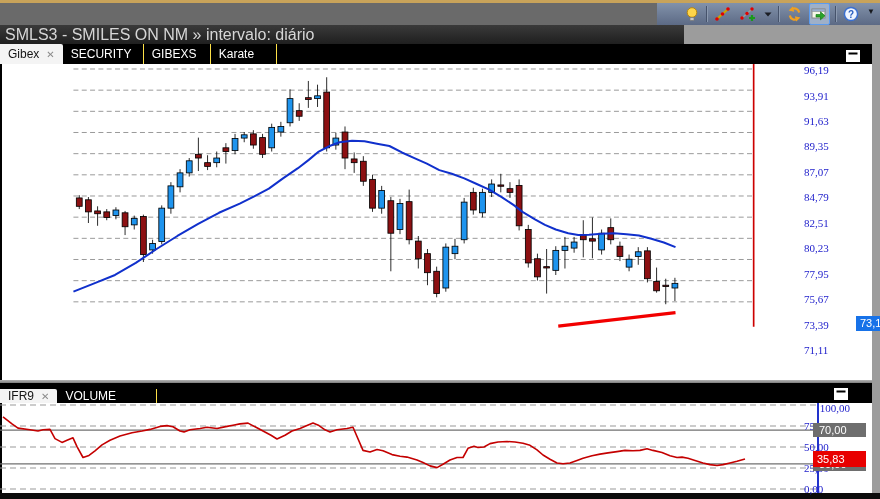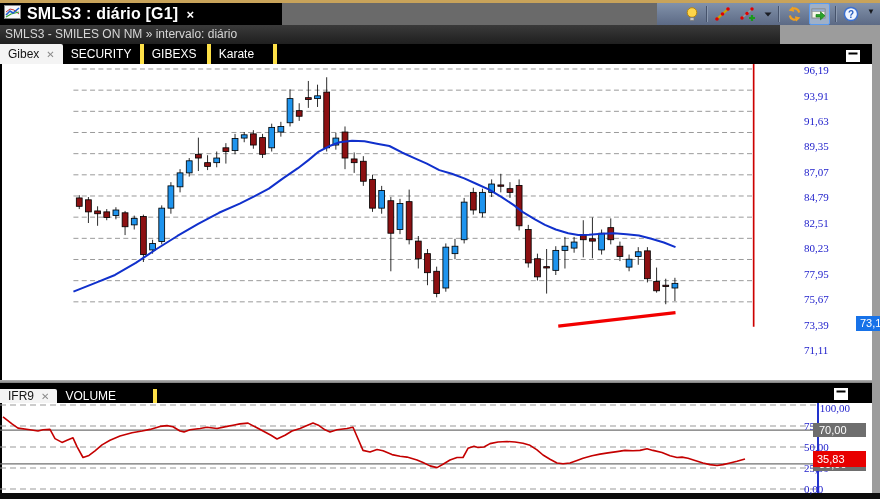--- a/index.html
+++ b/index.html
@@ -11,58 +11,46 @@
   #title-row{left:0;top:3px;width:880px;height:22px;background:#6a6a6a;}
   #title-black{left:0;top:0;width:282px;height:22px;background:#000;display:flex;align-items:center;gap:6px;padding-left:4px;box-sizing:border-box;}
   #title-text{color:#fff;font-weight:bold;font-size:16px;letter-spacing:0.2px;white-space:nowrap;}
   #title-close{color:#fff;font-weight:bold;font-size:13px;margin-left:2px;cursor:default;}
   #toolbar{left:657px;top:0;width:223px;height:22px;background:linear-gradient(#8292aa,#5c6a85);display:flex;align-items:center;gap:5px;padding-left:26px;box-sizing:border-box;}
   .tb-sep{width:1px;height:16px;background:#46536b;border-right:1px solid #8c9ab0;}
   .tb-btn{height:20px;display:flex;align-items:center;justify-content:center;padding:0 1px;}
   .tb-btn.selected{border:1px solid #5a9bf0;background:#9fb0c8;border-radius:2px;}
   #toolbar-caret-small{right:5px;top:4px;color:#16181e;font-size:8px;}
   
-  #subtitle-bar{left:0;top:25px;width:780px;height:19px;background:linear-gradient(#3a3a3a,#1f1f1f);color:#d6d6d6;font-size:12px;line-height:19px;padding-left:5px;box-sizing:border-box;}
+  #subtitle-bar{left:0;top:25px;width:684px;height:19px;background:linear-gradient(#3a3a3a,#1f1f1f);color:#d6d6d6;font-size:16px;line-height:19px;padding-left:5px;box-sizing:border-box;}
   
   .tabbar{left:0;width:872px;height:20px;background:#000;display:flex;align-items:stretch;}
   #chart-tabbar{top:44px;}
   #indicator-tabbar{top:383px;align-items:flex-end;}
-  .tab{display:flex;align-items:center;color:#fff;font-size:12px;padding:0 8px;border-right:4px solid #fde047;box-sizing:border-box;white-space:nowrap;}
+  .tab{display:flex;align-items:center;color:#fff;font-size:12px;padding:0 8px;border-right:1px solid #fde047;box-sizing:border-box;white-space:nowrap;}
   .tab.active{background:#f4f4f4;color:#151515;border-right:none;border-top-right-radius:2px;padding-left:8px;}
   .tab .close-x{color:#8a8a8a;font-size:10px;margin-left:7px;}
   .win-restore{position:absolute;width:14px;height:12px;}
   
   #main-chart-panel{left:0;top:64px;width:872px;height:316px;background:#fff;border-left:2px solid #000;box-sizing:border-box;}
   #splitter{left:0;top:380px;width:872px;height:3px;background:linear-gradient(#b5b5b5,#7e7e7e);}
   #indicator-panel{left:0;top:403px;width:872px;height:90px;background:#fff;border-left:2px solid #000;box-sizing:border-box;}
   #bottom-strip{left:0;top:493px;width:880px;height:6px;background:#0c0c0c;}
   svg.chartsvg{position:absolute;left:0;}
   
   .axis-label{position:absolute;left:804px;width:46px;height:12px;font-size:11px;color:#2222cc;line-height:12px;z-index:2;font-family:Liberation Serif, serif;}
   .level-box{position:absolute;left:813px;width:53px;background:#6e6e6e;color:#fff;font-size:11px;padding-left:6px;box-sizing:border-box;z-index:3;}
   #price-box{position:absolute;left:813px;top:316px;width:53px;height:15px;background:#1772e8;color:#fff;font-size:11px;line-height:15px;padding-left:4px;box-sizing:border-box;z-index:4;margin-left:43px;}
   #value-box{position:absolute;left:813px;top:451px;width:53px;height:16px;background:#e80000;color:#fff;font-size:11px;line-height:16px;padding-left:4px;box-sizing:border-box;z-index:4;}
 </style>
 </head>
 <body>
 
 <div class="abs" id="top-gold"></div>
 <div class="abs" id="title-row">
-  <div class="abs" id="title-black">
-    <span>
-      <svg width="17" height="14">
-          <rect x="0.5" y="0.5" width="16" height="13" fill="#f8f8f8" stroke="#888"></rect>
-      <polyline points="2,7 6,4 10,5 15,9" fill="none" stroke="#c03030" stroke-width="1"></polyline>
-      <polyline points="2,12 7,9 15,7" fill="none" stroke="#30a030" stroke-width="1.2"></polyline>
-      <polyline points="2,10 6,6 9,8 15,3" fill="none" stroke="#2060d0" stroke-width="1.6"></polyline>
-        </svg>
-    </span>
-    <span id="title-text">SMLS3 : diário [G1]</span>
-    <span id="title-close">×</span>
-  </div>
   <div class="abs" id="toolbar">
     <span class="tb-btn">
       <svg width="16" height="16">
           <circle cx="8" cy="6.5" r="4.8" fill="#ffd54a" stroke="#b8860b"></circle>
           <rect x="6" y="11.5" width="4" height="3" fill="#c8c8c8" stroke="#777" stroke-width="0.7"></rect>
         </svg>
     </span>
     <span class="tb-sep"></span>
     <span class="tb-btn">
       <svg width="18" height="16">

